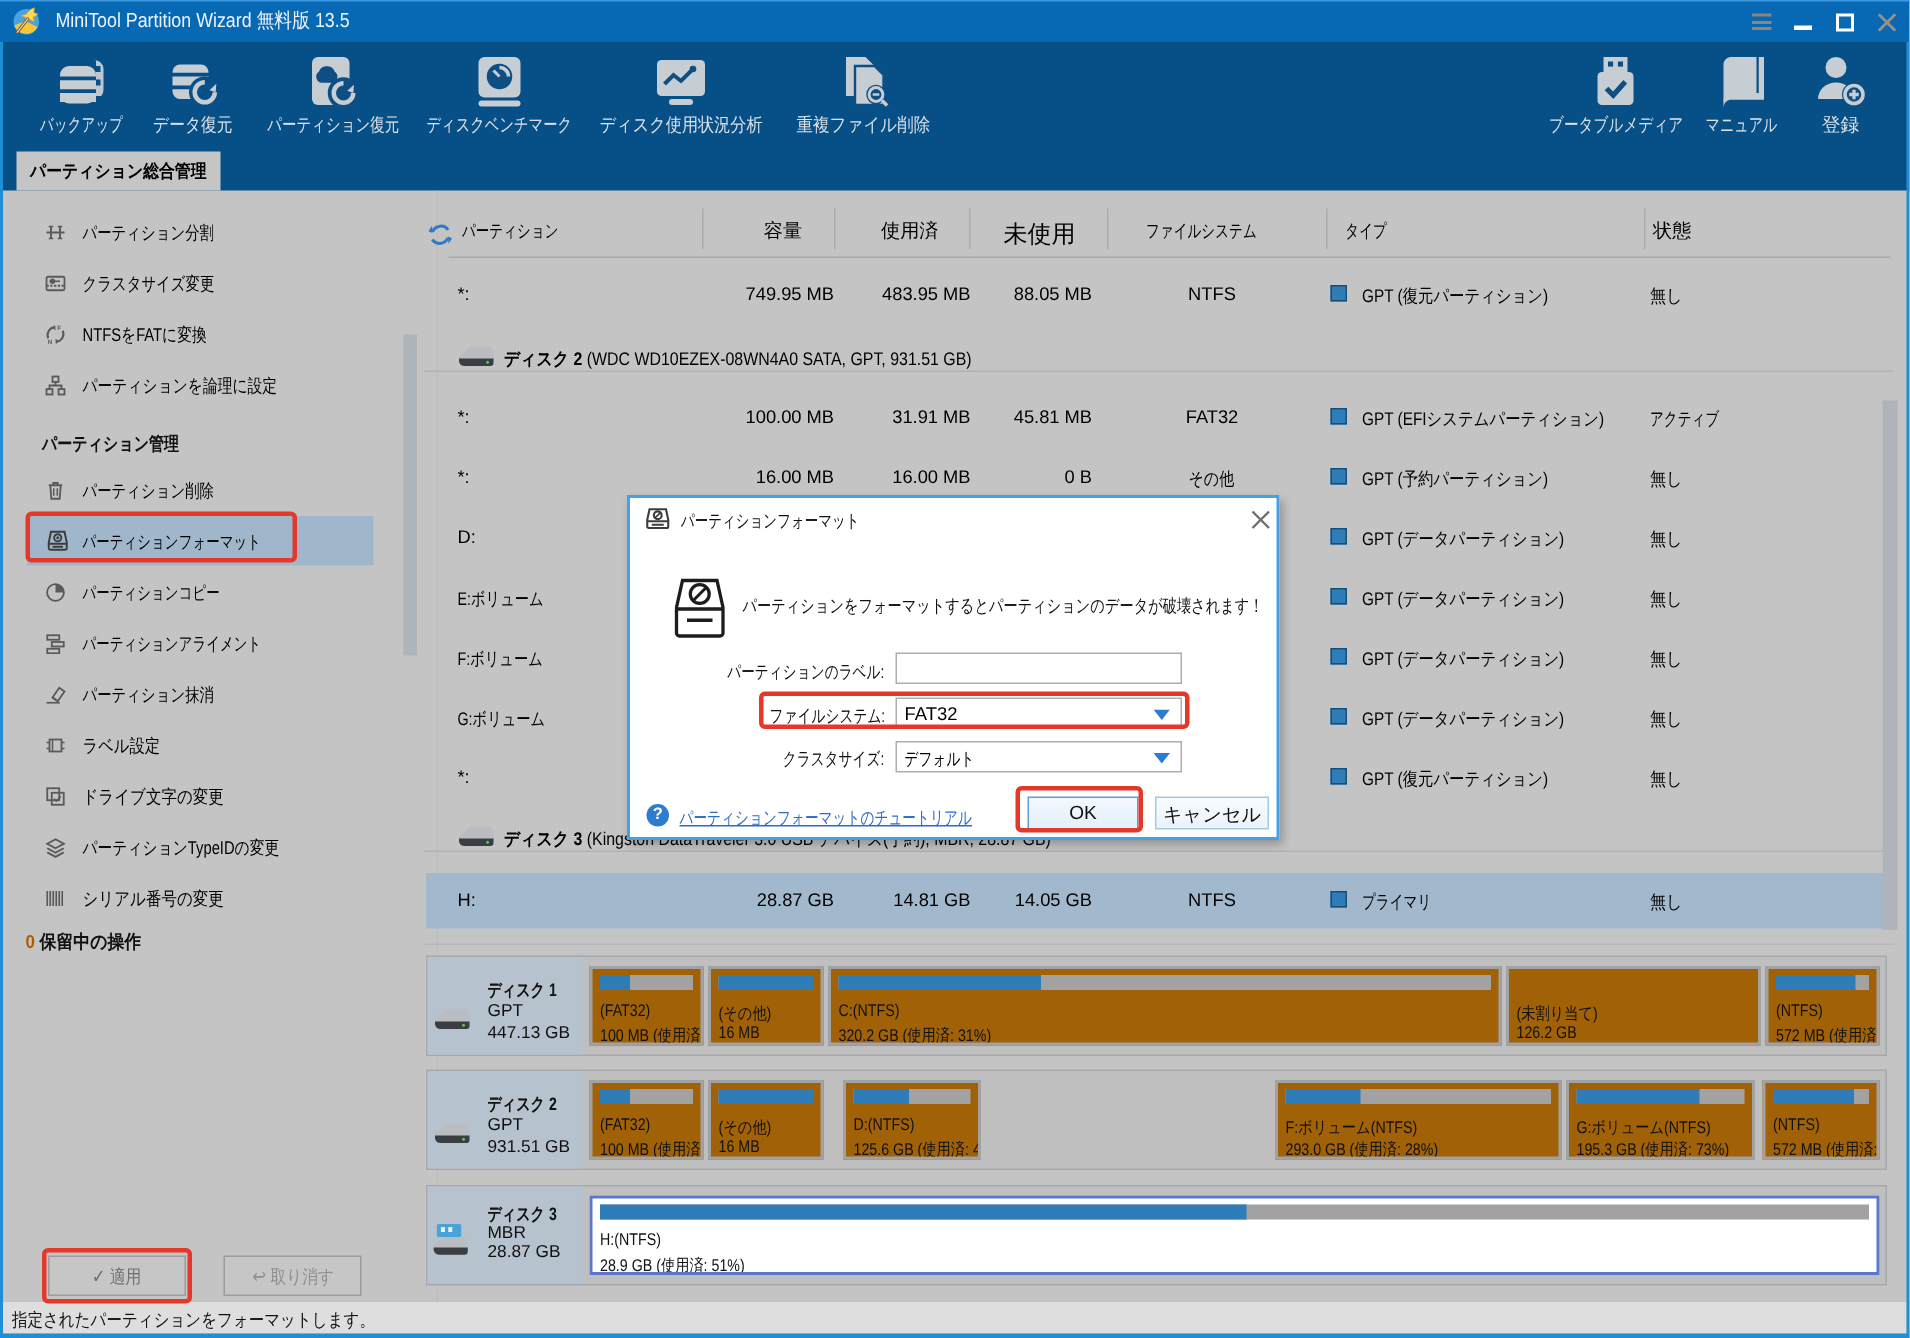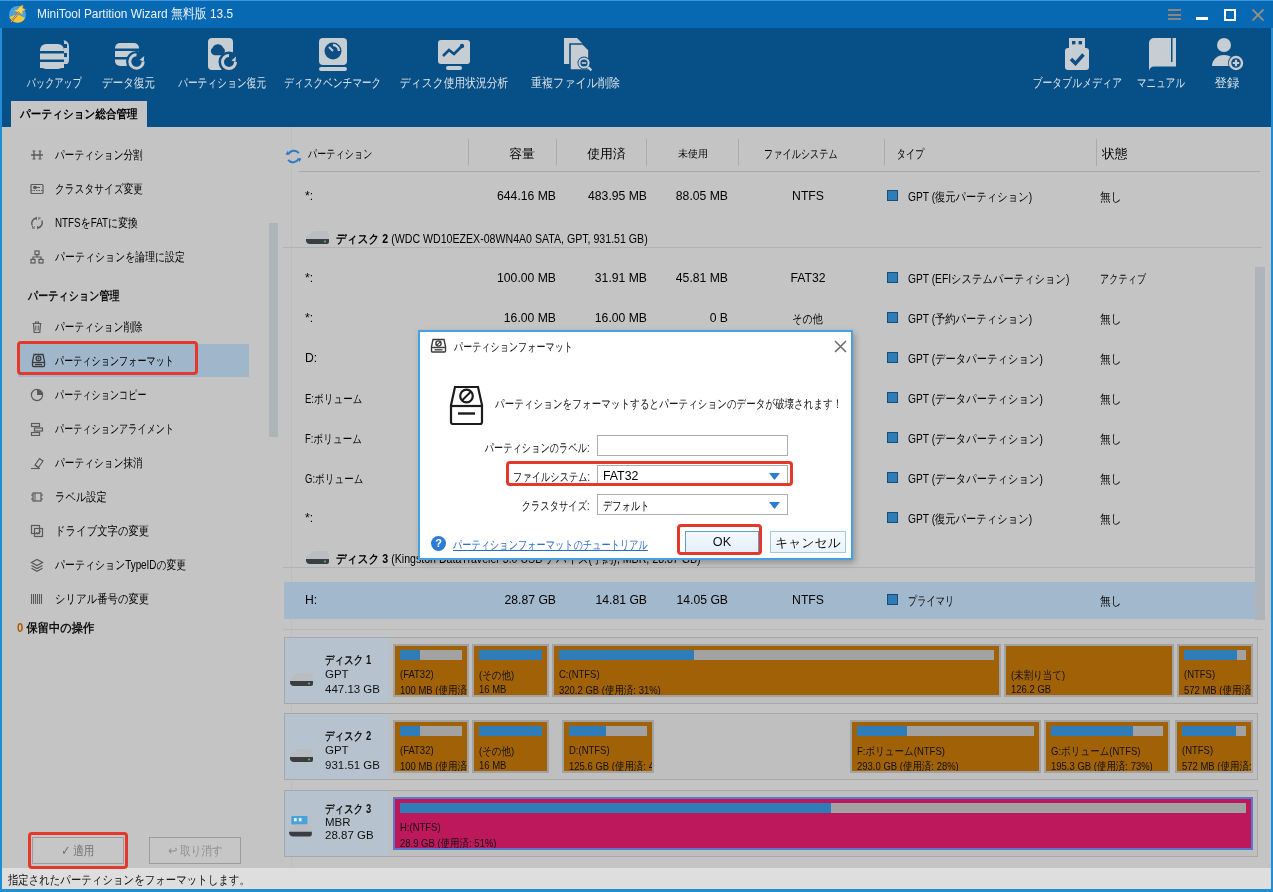--- a/index.html
+++ b/index.html
@@ -305,33 +305,33 @@
     <g fill="none" stroke="#2f7ac6" stroke-width="2">
       <path d="M13.8 5.2 A6 6 0 0 0 3.4 6.5"></path>
       <path d="M3.2 11.8 A6 6 0 0 0 13.6 10.5"></path>
     </g>
     <path d="M2.6 2.6 l1.2 4.6 l-3 -0.6 z" fill="#2f7ac6" stroke="none" transform="rotate(10 3 5)"></path>
     <path d="M14.4 14.4 l-1.2 -4.6 l3 0.6 z" fill="#2f7ac6" stroke="none" transform="rotate(10 14 12)"></path>
   </svg>
 <div class="th" style="left:308px;top:146px"><span class="jpc" style="transform:scaleX(0.74);transform-origin:0 50%">パーティション</span></div>
 <div class="th" style="left:478px;top:146px;width:88px;text-align:center"><span style="font-size:12.8px">容量</span></div>
 <div class="th" style="left:563px;top:146px;width:87px;text-align:center"><span style="font-size:12.8px">使用済</span></div>
-<div class="th" style="left:649px;top:146px;width:88px;text-align:center"><span style="font-size:10px">未使用</span></div>
+<div class="th" style="left:649px;top:146px;width:88px;text-align:center"><span style="font-size:16px">未使用</span></div>
 <div class="th" style="left:732px;top:146px;width:137px;text-align:center"><span class="jpc" style="transform:scaleX(0.74)">ファイルシステム</span></div>
 <div class="th" style="left:892px;top:146px"><span class="jpc" style="transform:scaleX(0.74)">タイプ</span></div>
 <div class="th" style="left:1102px;top:146px"><span style="font-size:12.8px">状態</span></div>
 <div class="hsep" style="left:468px"></div>
 <div class="hsep" style="left:556px"></div>
 <div class="hsep" style="left:646px"></div>
 <div class="hsep" style="left:738px"></div>
 <div class="hsep" style="left:884px"></div>
 <div class="hsep" style="left:1096px"></div>
 
 <div class="cell" style="left:305px;top:189px">*:</div>
-<div class="cell r" style="left:468px;top:189px;width:88px">644.16 MB</div>
+<div class="cell r" style="left:468px;top:189px;width:88px">749.95 MB</div>
 <div class="cell r" style="left:557px;top:189px;width:90px">483.95 MB</div>
 <div class="cell r" style="left:644px;top:189px;width:84px">88.05 MB</div>
 <div class="cell" style="left:732px;top:189px;width:152px;text-align:center">NTFS</div>
 <div class="sq" style="left:887px;top:190px"></div>
 <div class="cell" style="left:908px;top:189px"><span class="jp">GPT (復元パーティション)</span></div>
 <div class="cell" style="left:1100px;top:189px"><span class="jp" style="transform:scaleX(0.88)">無し</span></div>
 
 <svg class="dico" style="left:304px;top:228px" width="27" height="20" viewBox="0 0 27 20">
     <path d="M2 9 L10 3 h13 l2 5 v5 a2 2 0 0 1 -2 2 h-17 a4 4 0 0 1 -4 -3 z" fill="#b9bcc0"></path>
     <path d="M2 11 h23 v3 a2 2 0 0 1 -2 2 h-17 a4 4 0 0 1 -4 -3 z" fill="#3a3d41"></path>
@@ -499,21 +499,21 @@
   <svg class="dico" style="left:3px;top:24px" width="26" height="30" viewBox="0 0 24 26">
       <rect x="3" y="0" width="15" height="8" rx="1" fill="#4aa3d8"></rect>
       <rect x="5.5" y="2" width="2.5" height="3" fill="#e8f2f8"></rect>
       <rect x="10" y="2" width="2.5" height="3" fill="#e8f2f8"></rect>
       <path d="M1 13 L8 8 h12 l2 4 v4 a2 2 0 0 1 -2 2 h-15 a4 4 0 0 1 -4 -3 z" fill="#b9bcc0"></path>
       <path d="M1 14.5 h21 v2.5 a2 2 0 0 1 -2 2 h-15 a4 4 0 0 1 -4 -3 z" fill="#3a3d41"></path>
     </svg>
   <div class="dmname" style="top:10px"><span class="jp" style="transform:scaleX(0.78)">ディスク 3</span></div>
   <div class="dmsub" style="top:25px">MBR</div>
   <div class="dmsub" style="top:38px">28.87 GB</div>
-  <div class="blk" style="left:108px;width:860px;background:#be185d;border:2px solid #5a77cc">
+  <div class="blk" style="left:108px;width:860px;background:#ffffff;border:2px solid #5a77cc">
       <div class="bar">
         <div class="fill" style="width:51%"></div>
       </div>
       <div class="bt1"><span class="jp">H:(NTFS)</span></div>
       <div class="bt2"><span class="jp">28.9 GB (使用済: 51%)</span></div>
     </div>
 </div>
 
 <div class="abs" id="statusbar"></div>
 <div class="abs" id="status-text"><span class="jp">指定されたパーティションをフォーマットします。</span></div>

